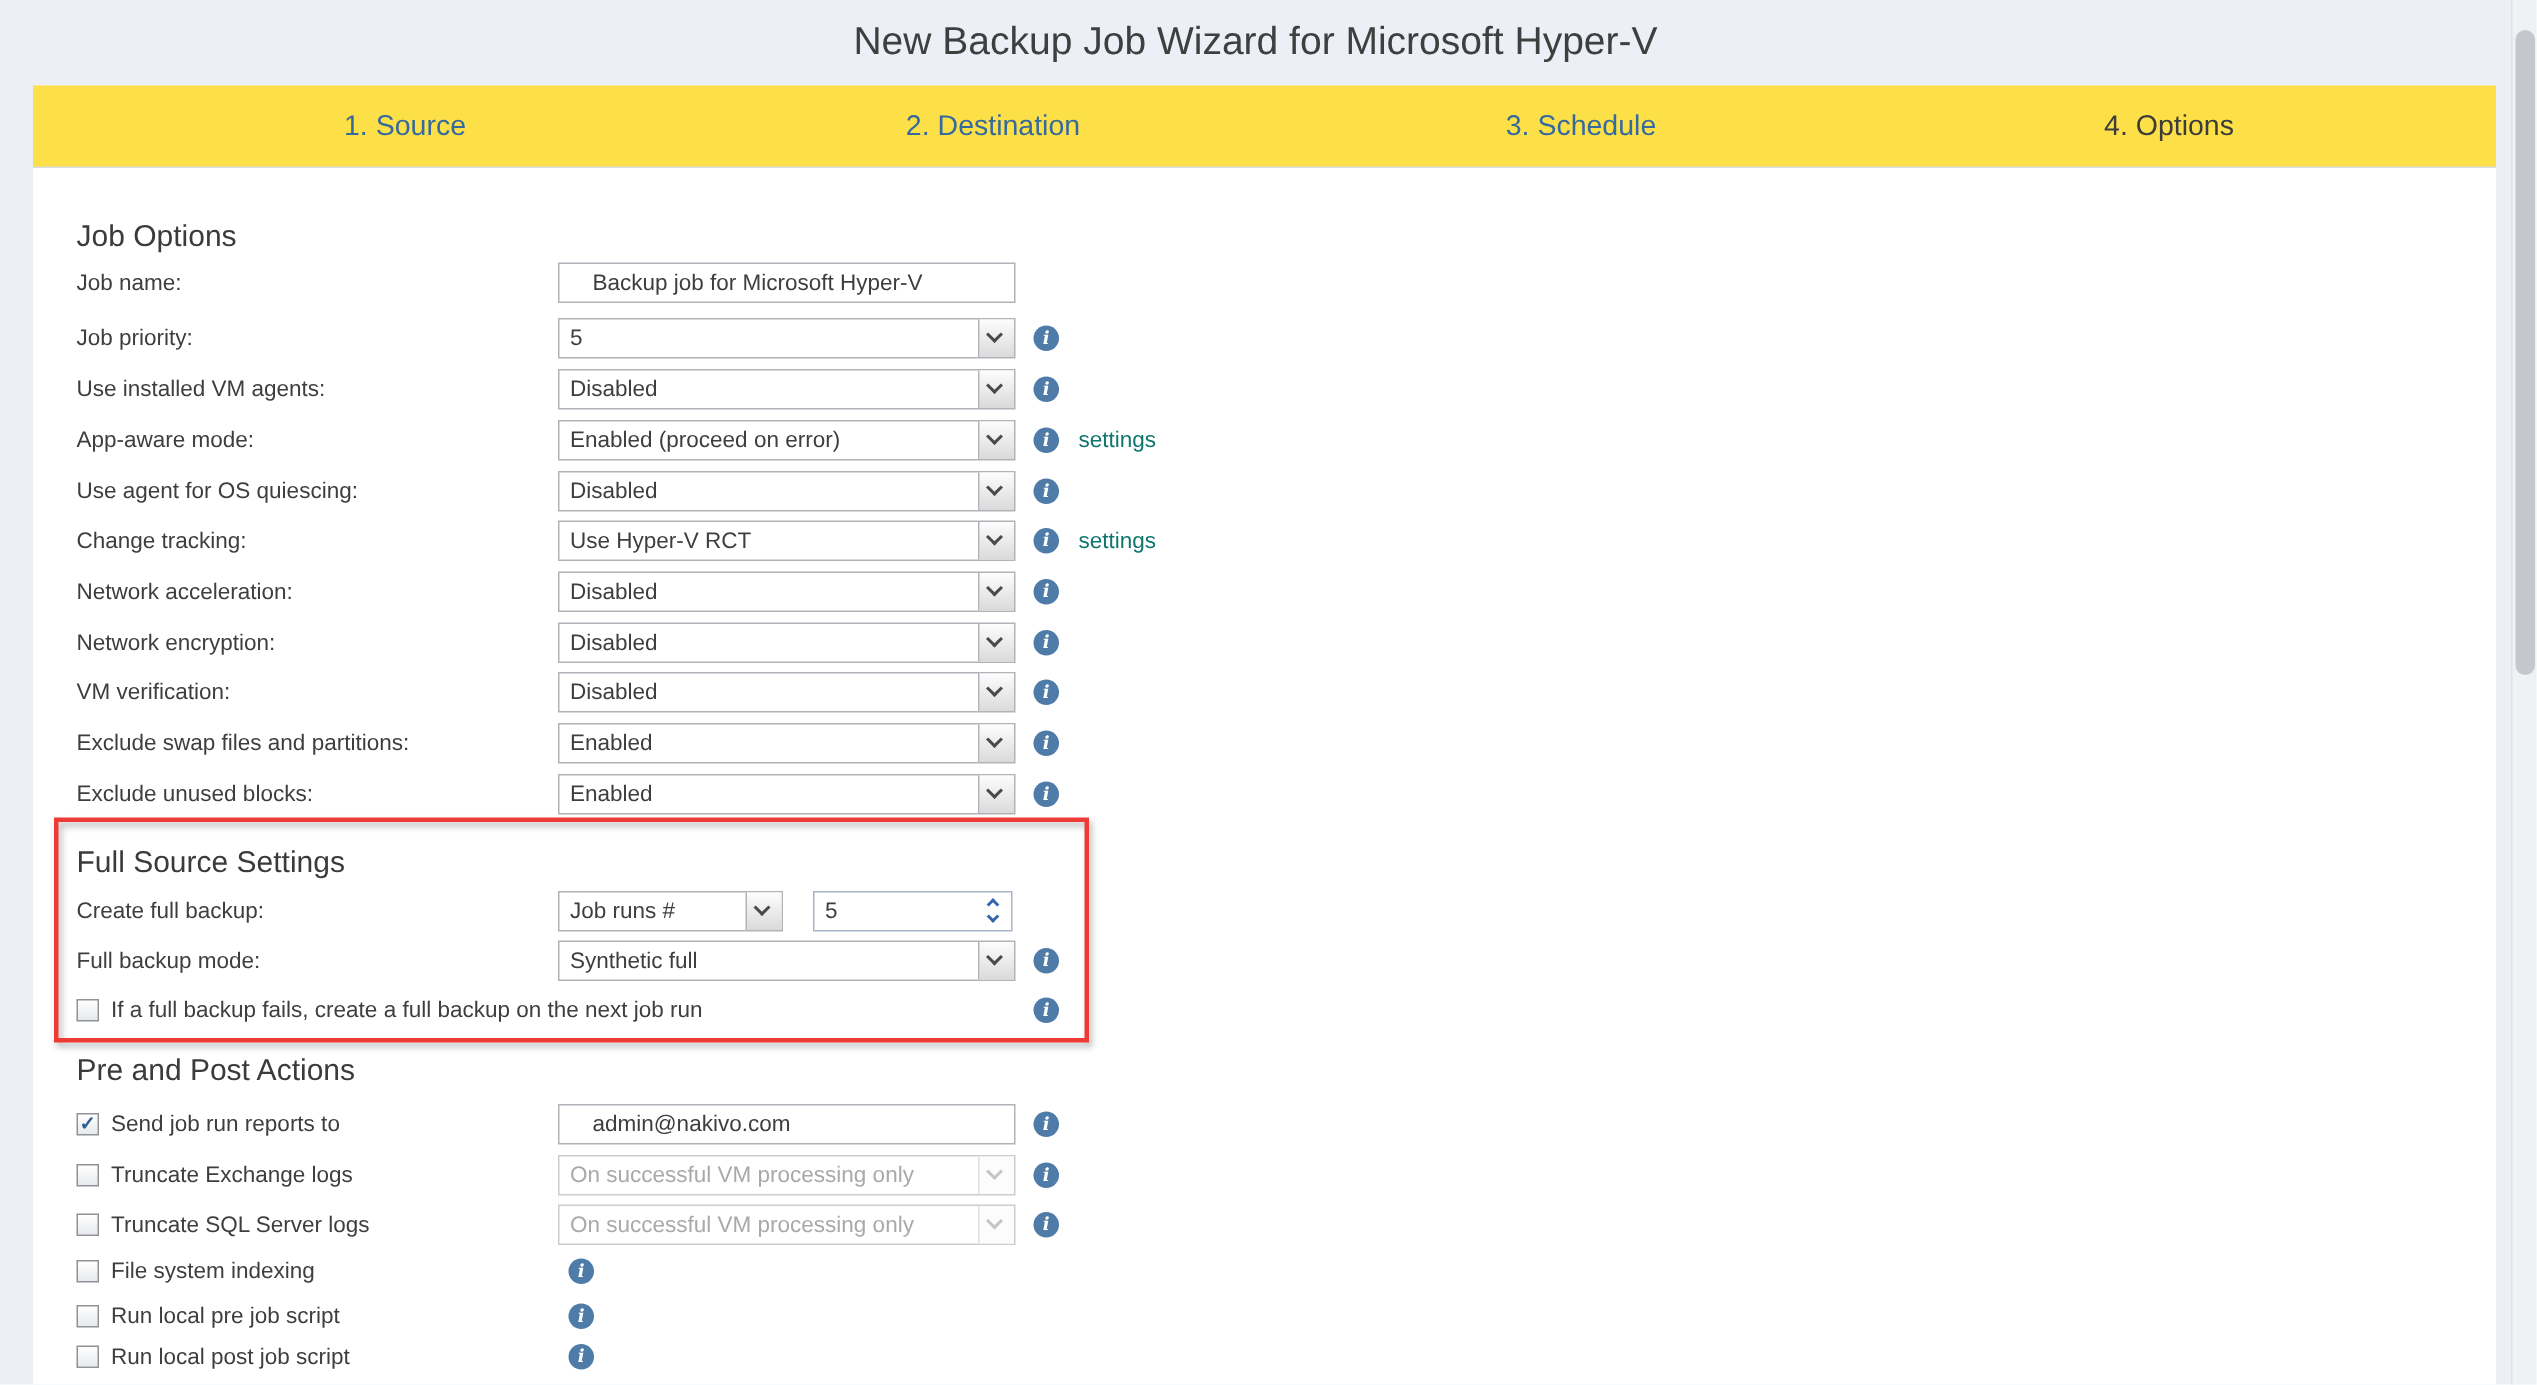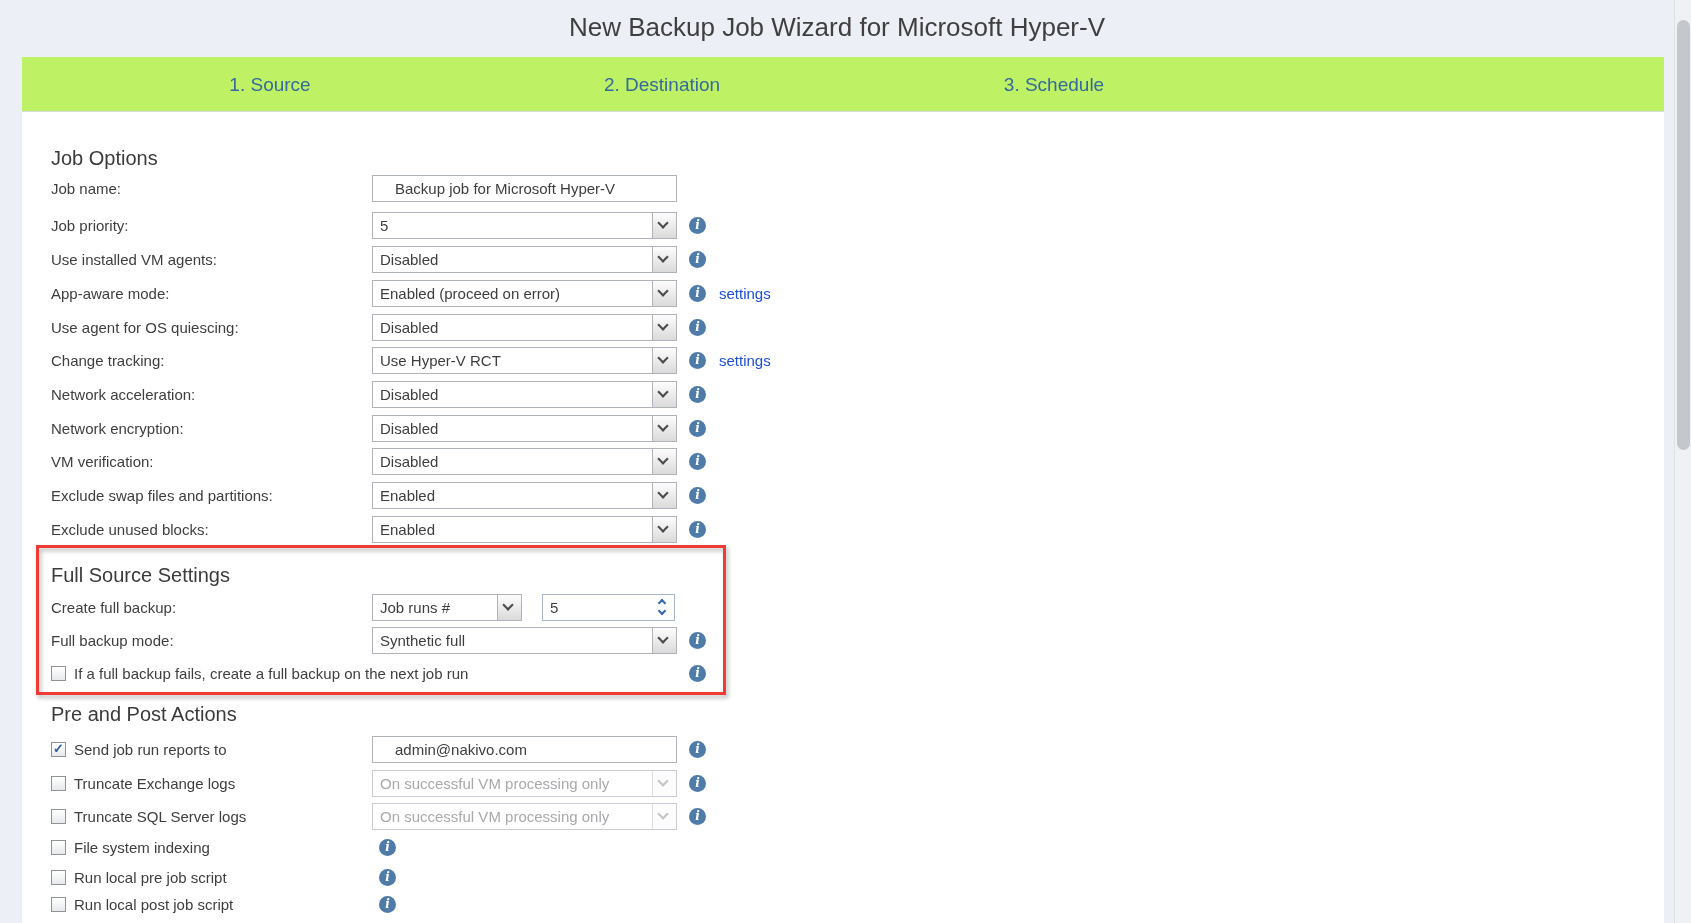--- a/index.html
+++ b/index.html
@@ -14,21 +14,21 @@
     position:absolute; top:12px; left:0; width:1674px;
     text-align:center; font-size:26px; color:#3f3f3f;
   }
   .panel {
     position:absolute; left:22px; top:57px; width:1642px; height:866px;
     background:#ffffff; border-top:1px solid #e2e5ec;
   }
   
   .tabbar {
     position:absolute; left:22px; top:57px; width:1642px; height:55px;
-    border-bottom:1px solid #d9dce1; background:#bef264;
+    border-bottom:1px solid #d9dce1; background:#fde047;
   }
   .tab {
     position:absolute; top:0; height:55px; line-height:55px; width:300px;
     text-align:center; font-size:19px; color:#36699d; cursor:pointer;
   }
   .tab[data-active="true"] { color:#3c3c3c; }
   .tab.t1 { left:98px; }  .tab.t2 { left:490px; }
   .tab.t3 { left:882px; } .tab.t4 { left:1274px; }
 
   
@@ -75,21 +75,21 @@
   .spin .arr.up span { top:3px; border-width:2px 0 0 2px; transform:rotate(45deg); }
   .spin .arr.dn { bottom:2px; }
   .spin .arr.dn span { top:0; border-width:0 2px 2px 0; transform:rotate(45deg); }
 
   .info {
     position:absolute; left:638px; top:5px; width:17px; height:17px;
     border-radius:50%; background:#4e7ba7; color:#fff; text-align:center;
     font:italic bold 12px "DejaVu Serif", serif; line-height:17px; cursor:pointer;
   }
   .info.near { left:328px; }
-  .link { position:absolute; left:668px; top:5px; color:#1d4ed8; cursor:pointer; white-space:nowrap; }
+  .link { position:absolute; left:668px; top:5px; color:#0f766e; cursor:pointer; white-space:nowrap; }
 
   .cb {
     position:absolute; left:0; top:6px; width:15px; height:15px;
     border:1px solid #8f9297; background:linear-gradient(#ffffff,#e7e9ec); cursor:pointer;
   }
   .cb .check { display:none; color:#2d5f9a; font-size:13px; font-weight:bold; line-height:13px; margin:-1px 0 0 1px; }
   .cb[data-checked="true"] .check { display:block; }
   .cb-lbl { position:absolute; left:23px; top:5px; white-space:nowrap; cursor:default; }
 
   
@@ -113,20 +113,21 @@
 <body>
 
 <div class="title">New Backup Job Wizard for Microsoft Hyper-V</div>
 
 <div class="panel"></div>
 
 <div class="tabbar">
   <div class="tab t1" data-active="false">1. Source</div>
   <div class="tab t2" data-active="false">2. Destination</div>
   <div class="tab t3" data-active="false">3. Schedule</div>
+  <div class="tab t4" data-active="true">4. Options</div>
 </div>
 
 <div class="section-h" style="top:147px">Job Options</div>
 
 <div class="row" style="top:175px">
   <span class="lbl">Job name:</span>
   <input class="tinput" type="text" value="Backup job for Microsoft Hyper-V" style="">
 </div>
 
 <div class="row" style="top:212px">

